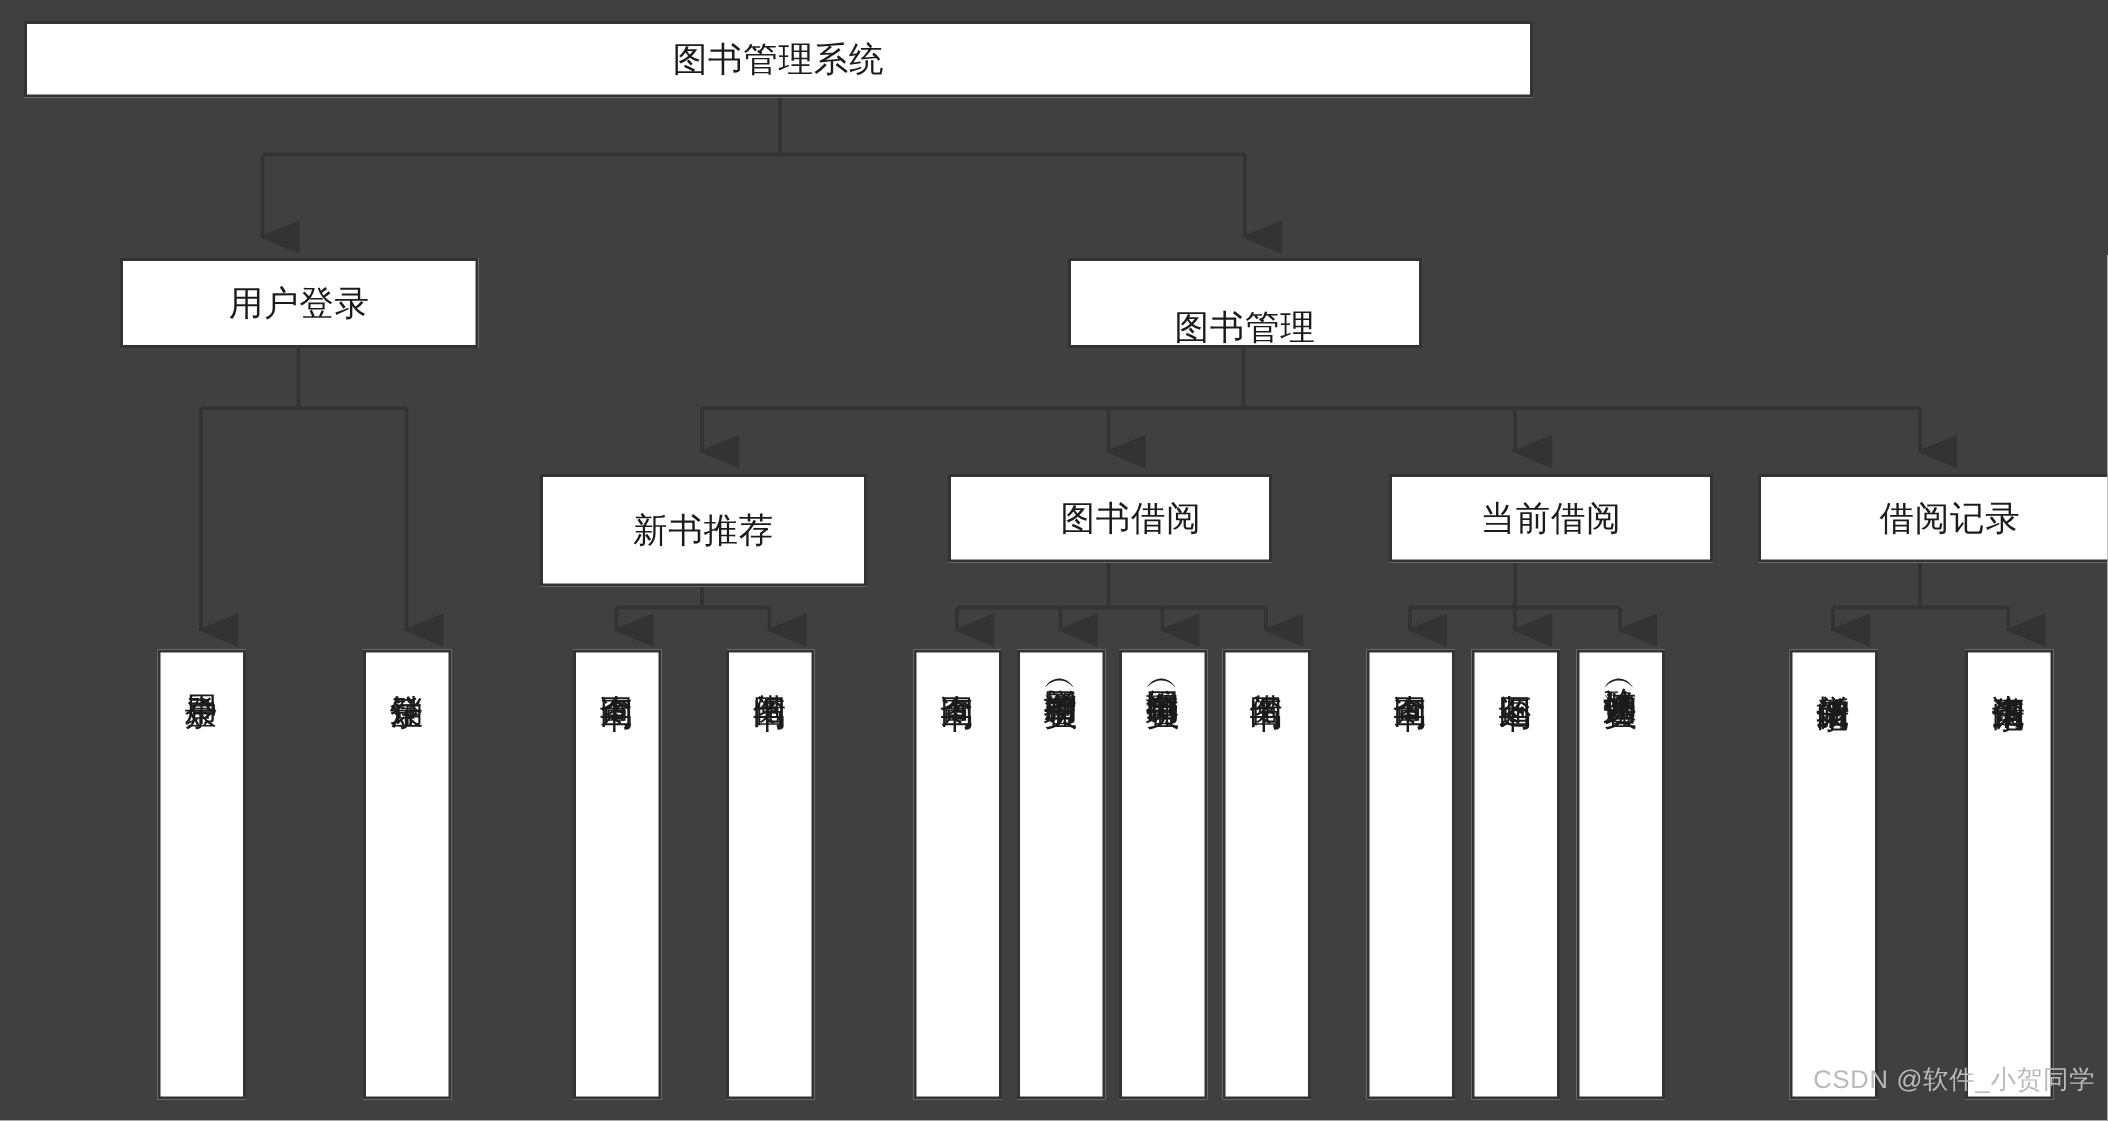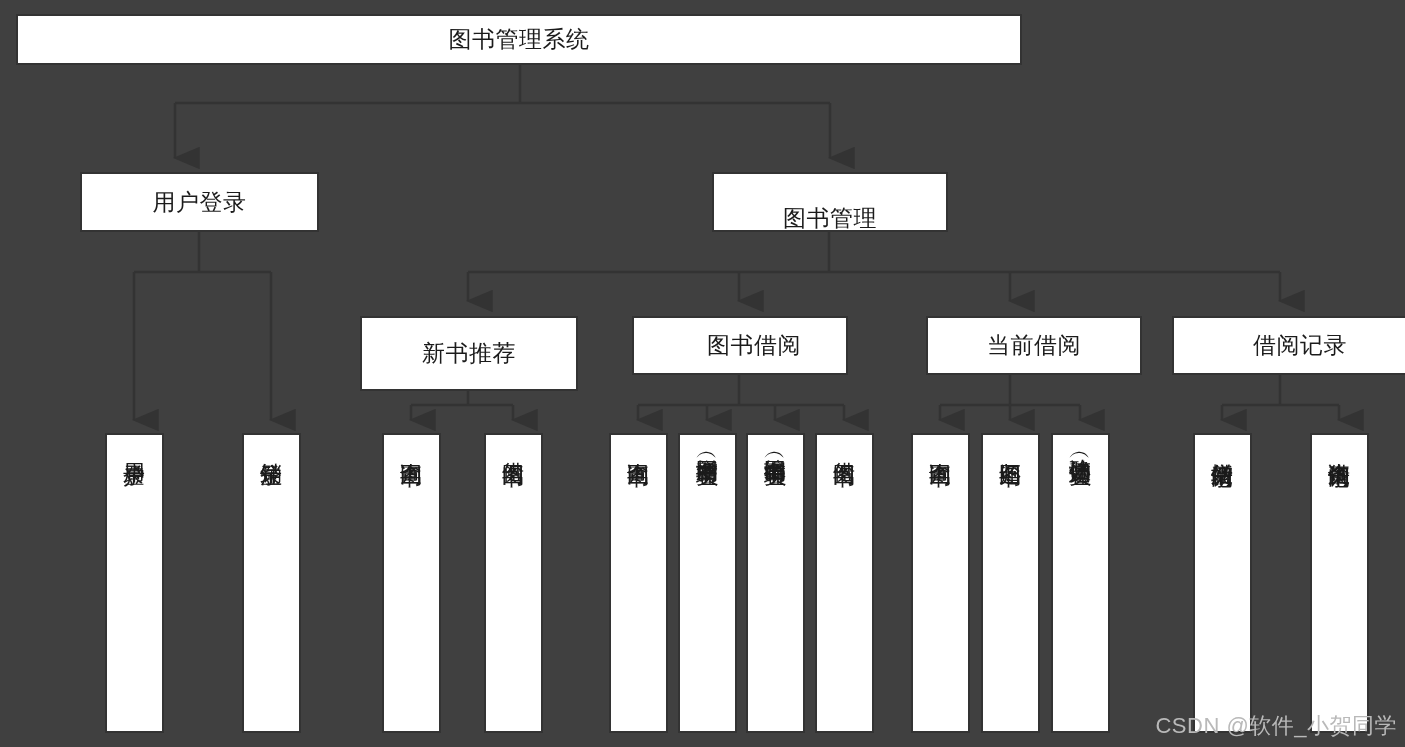--- a/index.html
+++ b/index.html
@@ -61,22 +61,22 @@
     max-height: 280px;
   }
   
   .node.leaf.tall { padding-top: 6px; }
   .node.leaf.tall .label-v { max-height: 290px; }
 
   
   #watermark {
     position: absolute;
     right: 8px;
-    bottom: 6px;
-    font-size: 22px;
+    bottom: 16px;
+    font-size: 17px;
     color: #b9b9b9;
     white-space: nowrap;
     letter-spacing: 0.5px;
     font-family: "Liberation Sans", "DejaVu Sans", sans-serif;
   }
 </style>
 </head>
 <body>
 
 <div id="canvas">

